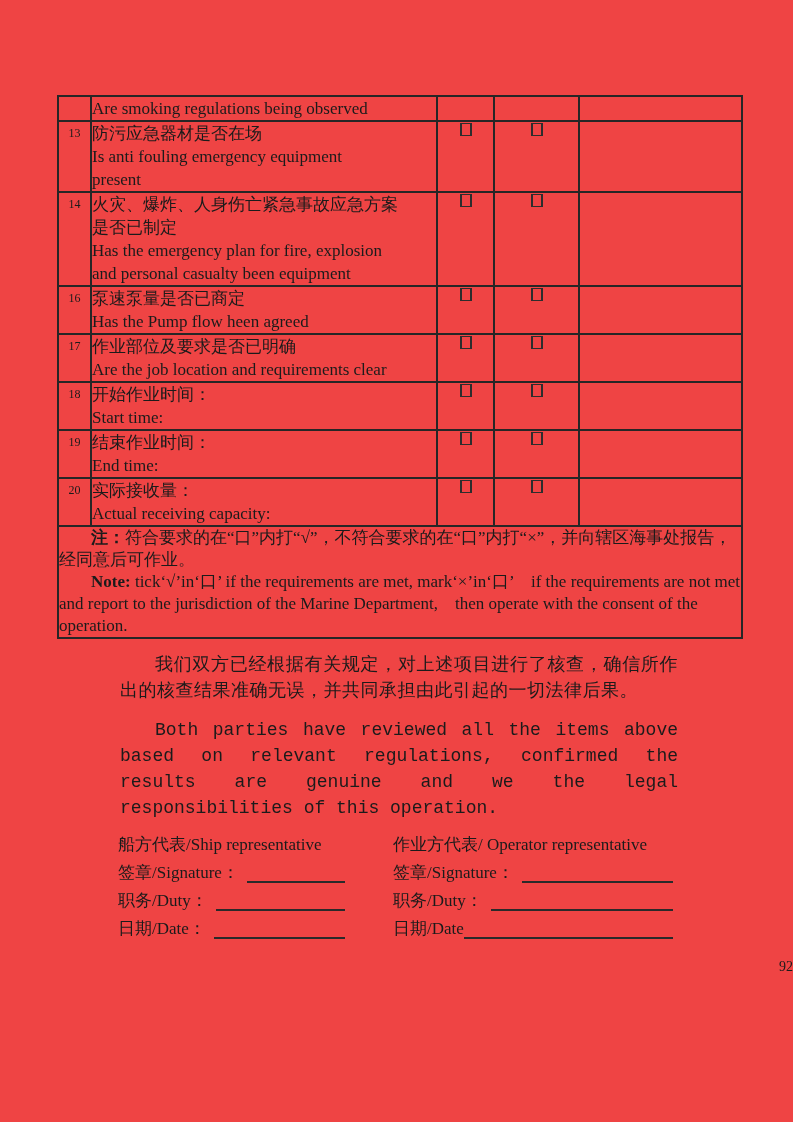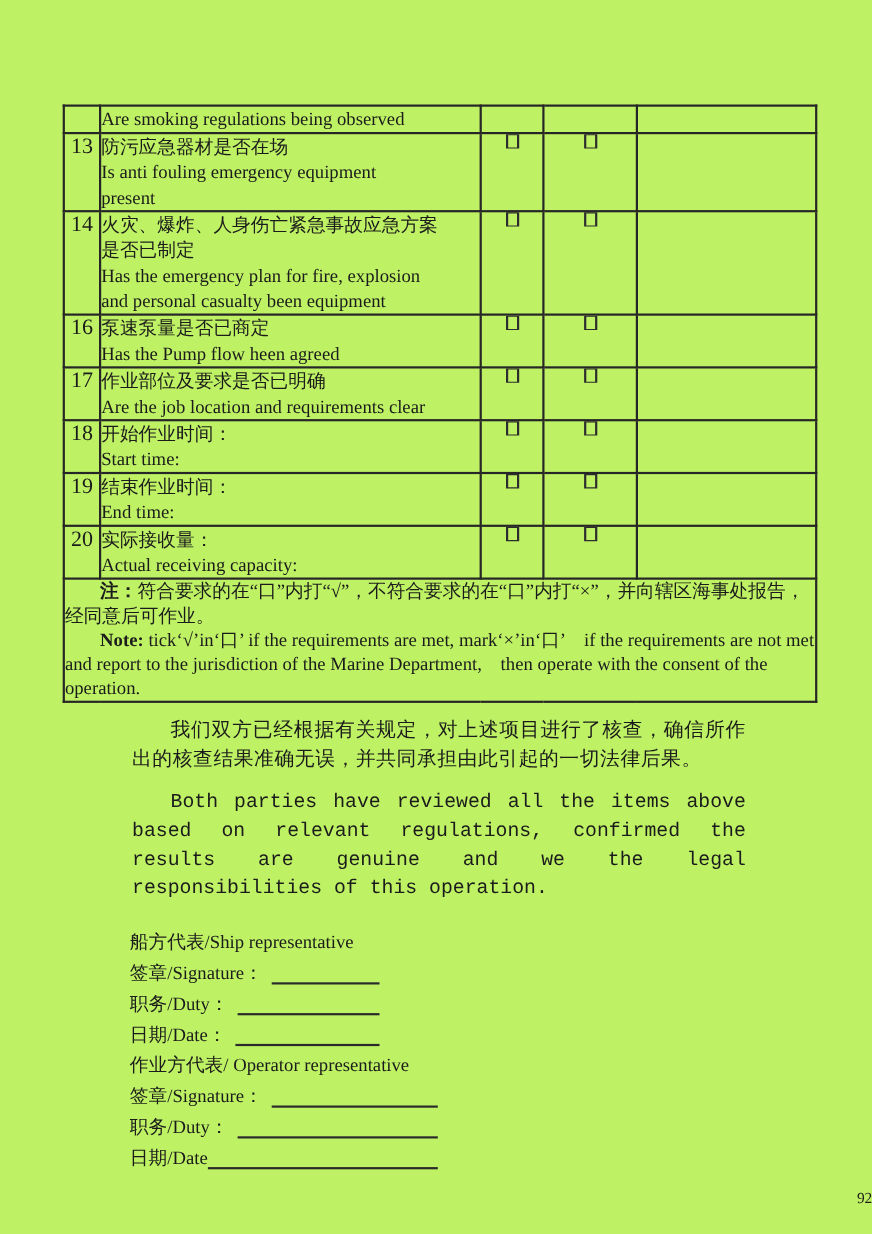--- a/index.html
+++ b/index.html
@@ -1,39 +1,39 @@
 <!DOCTYPE html>
 <html><head>
 <meta charset="utf-8">
 <style>
   html, body { margin: 0; padding: 0; background: #ffffff; }
   .page {
     position: relative;
     width: 793px;
     height: 1122px;
-    background: #bef264;
+    background: #ef4444;
     overflow: hidden;
     font-family: "Liberation Serif", "DejaVu Serif", serif;
     color: #1b1b1b;
   }
   
   table.checklist {
     margin: 95px 0 0 57px;
     width: 684px;
     border-collapse: collapse;
     table-layout: fixed;
   }
   table.checklist td {
     border: 2px solid #262626;
     vertical-align: top;
     padding: 0;
   }
   td.num {
     text-align: center;
-    font-size: 20px;
+    font-size: 12px;
     line-height: 23px;
     padding-top: 1px;
   }
   td.desc {
     font-size: 17px;
     line-height: 23px;
     padding: 1px 4px 2px 7px;
   }
   td.desc .zh, td.desc .en { white-space: pre-line; }
   td.cb {
@@ -63,23 +63,23 @@
     width: 558px;
     font-size: 18px;
     line-height: 26px;
     text-align: justify;
     font-family: Liberation Mono, monospace;
   }
   .body-text p { margin: 0; text-indent: 35px; }
   .body-text p.zh { margin-bottom: 13px; letter-spacing: 0.5px; }
   
   .signatures {
-    margin: 22px 0 0 118px;
+    margin: 10px 0 0 118px;
     display: flex;
-    flex-direction: column;
+    gap: 46px;
   }
   .sig-col { font-size: 17px; }
   .sig-col.left { width: 229px; }
   .sig-col.right { width: 282px; }
   .sig-title { height: 28px; line-height: 28px; white-space: nowrap; }
   .sig-row { display: flex; height: 28px; line-height: 28px; }
   .sig-row .lbl { white-space: nowrap; }
   .sig-line {
     flex: 1;
     border-bottom: 2px solid #2a2a2a;

